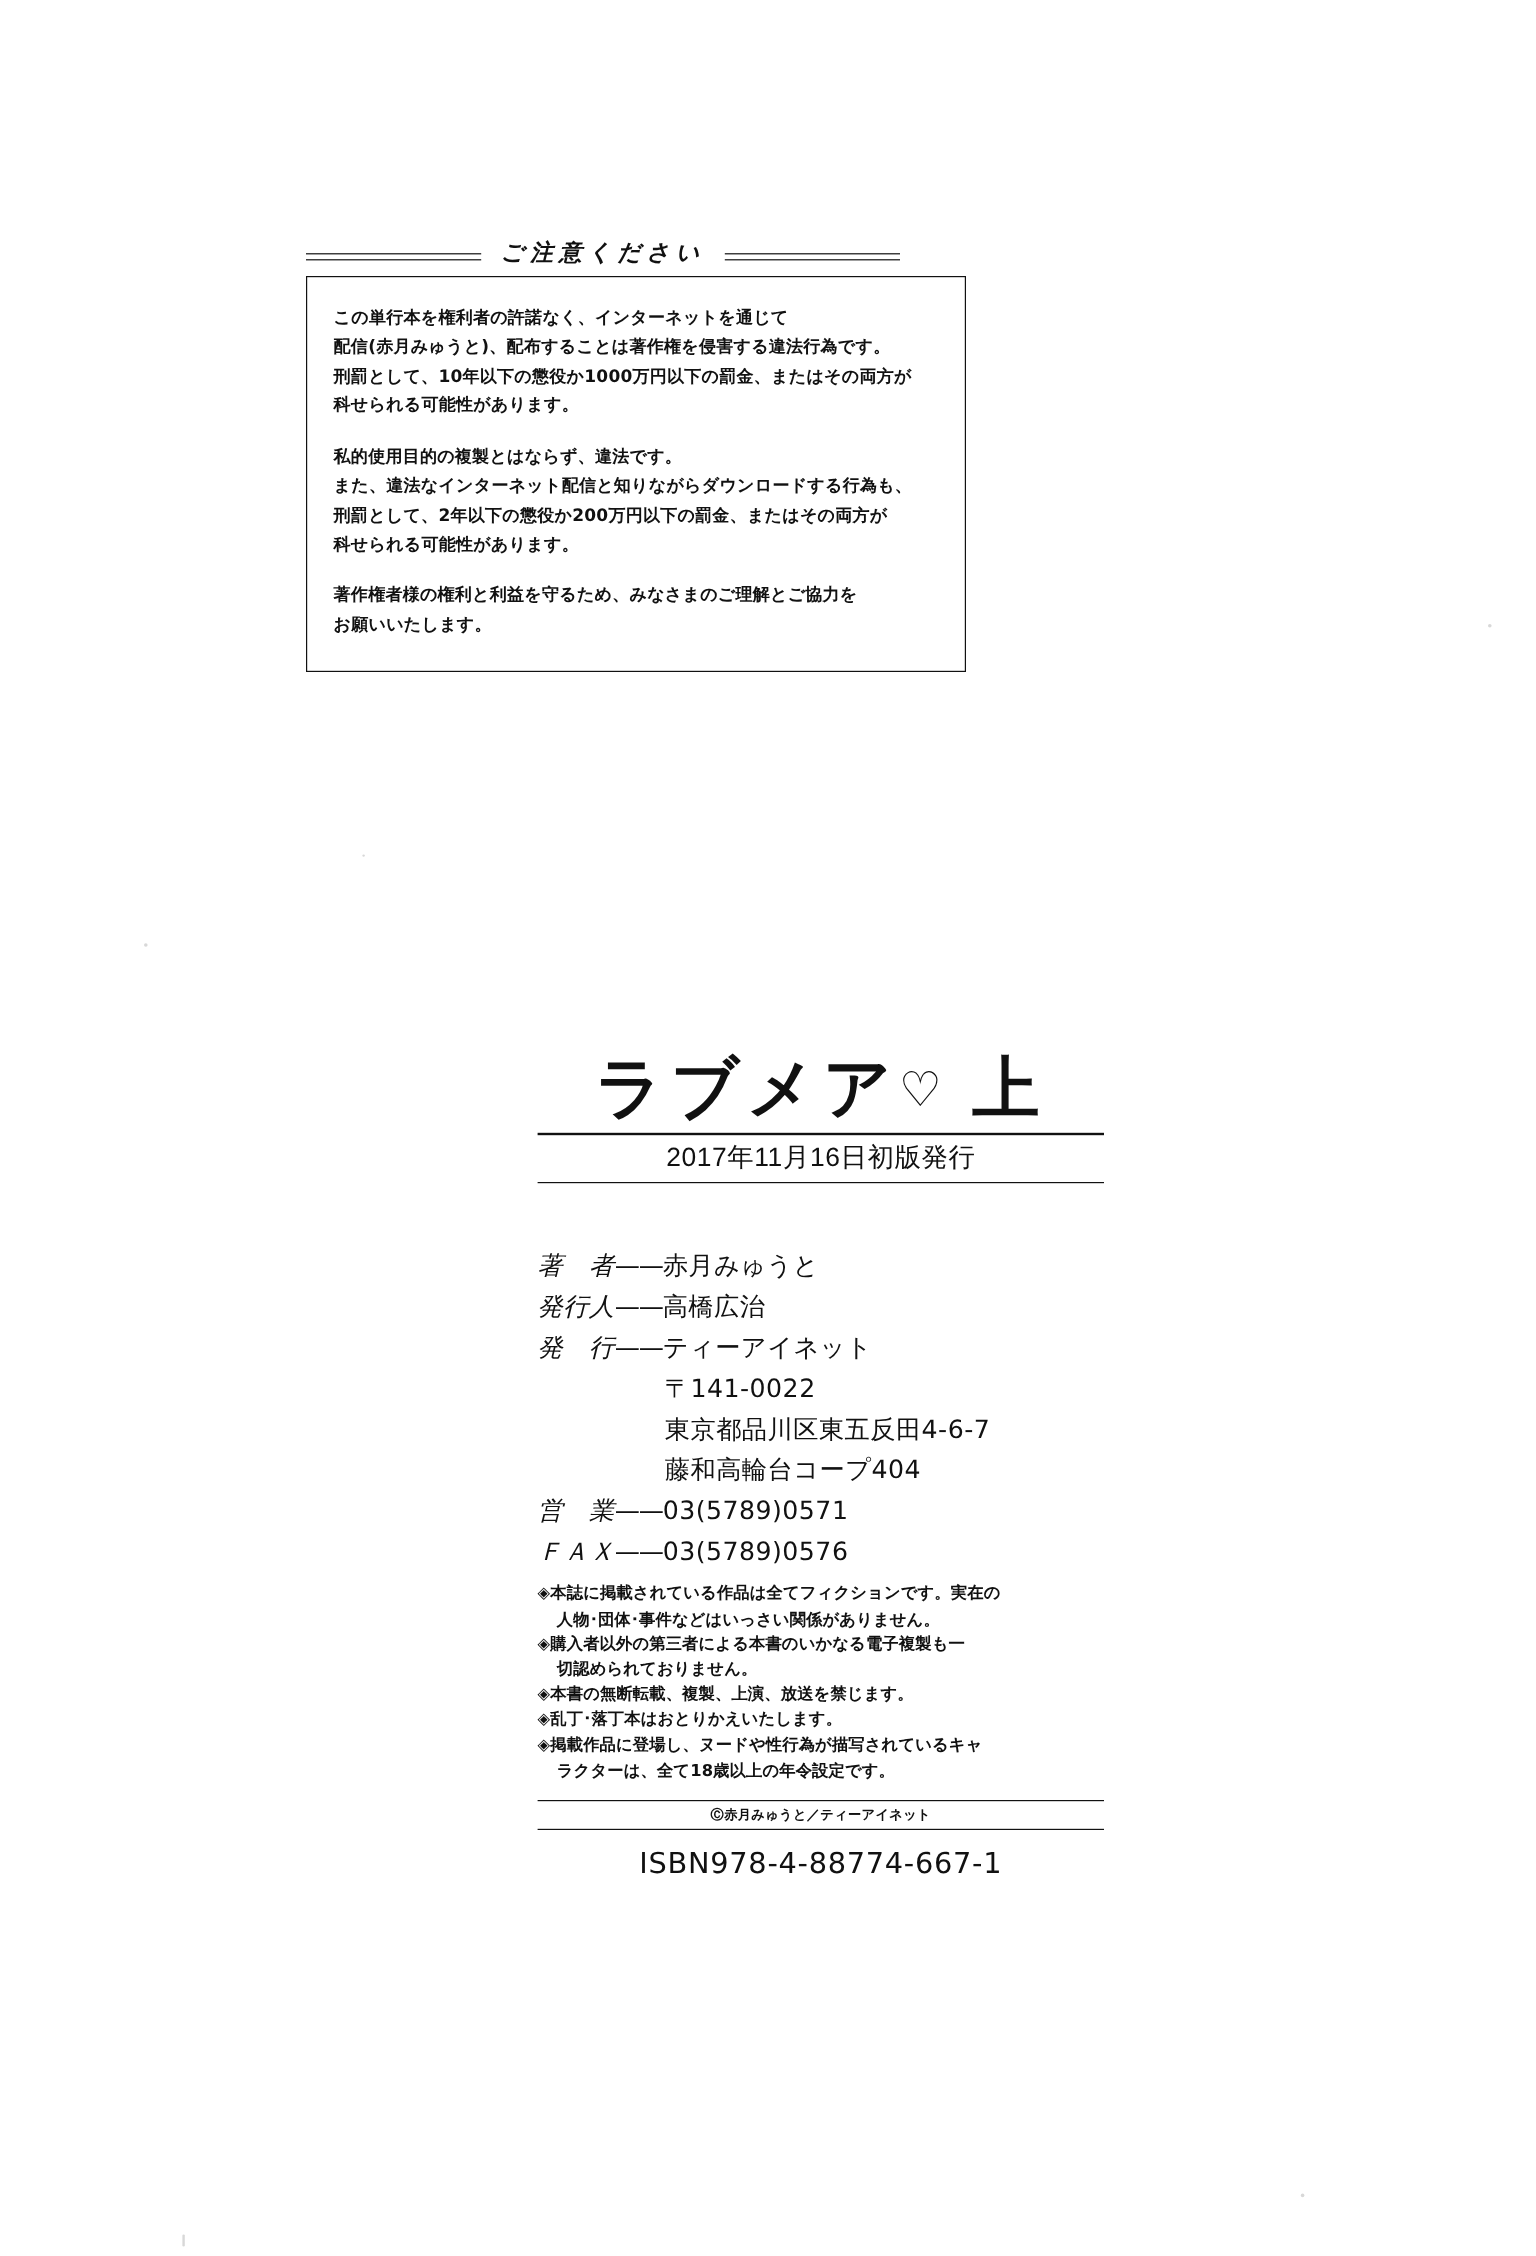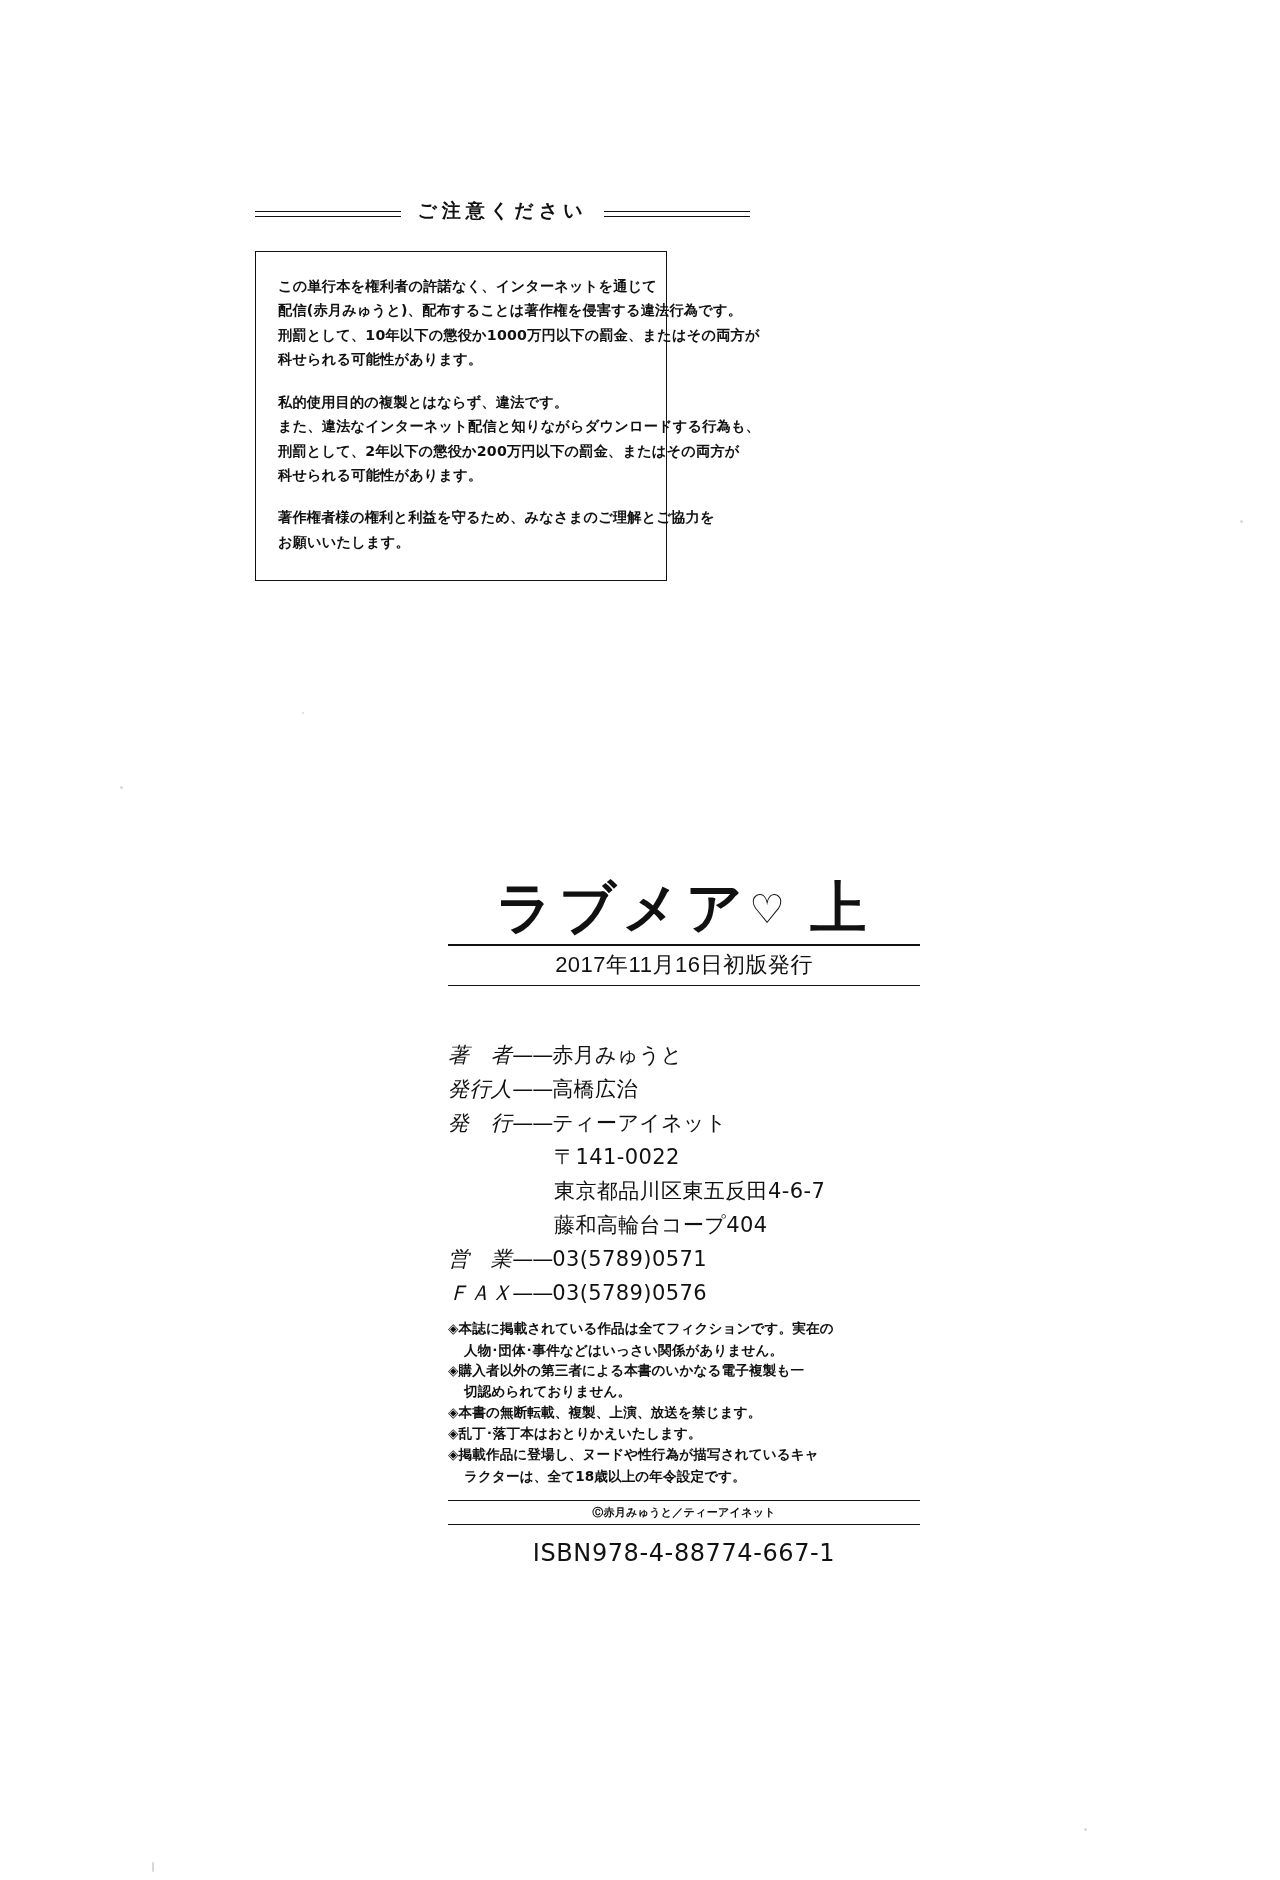--- a/index.html
+++ b/index.html
@@ -21,21 +21,22 @@
     position: absolute;
     left: 255px;
     top: 198px;
     width: 495px;
   }
   .notice-heading {
     display: flex;
     align-items: center;
     justify-content: center;
     gap: 14px;
-    margin-bottom: 27px;
+    margin-bottom: 6px;
+    font-style: italic;
   }
   .notice-heading .rule {
     flex: 1 1 auto;
     border-top: 1.6px solid #111;
     position: relative;
   }
   .notice-heading .rule::after {
     content: "";
     position: absolute;
     left: 0;
@@ -48,21 +49,21 @@
     font-size: 19px;
     font-weight: 700;
     letter-spacing: 5px;
     white-space: nowrap;
     padding: 0 2px;
   }
   .notice-box {
     border: 1.6px solid #111;
     padding: 22px 20px 26px 22px;
     box-sizing: border-box;
-    width: 412px;
+    width: 550px;
   }
   .notice-para {
     font-family: "DejaVu Sans", sans-serif;
     font-size: 14.2px;
     font-weight: 600;
     line-height: 1.72;
     margin: 0 0 18px 0;
     letter-spacing: 0.2px;
   }
   .notice-para:last-child { margin-bottom: 0; }

